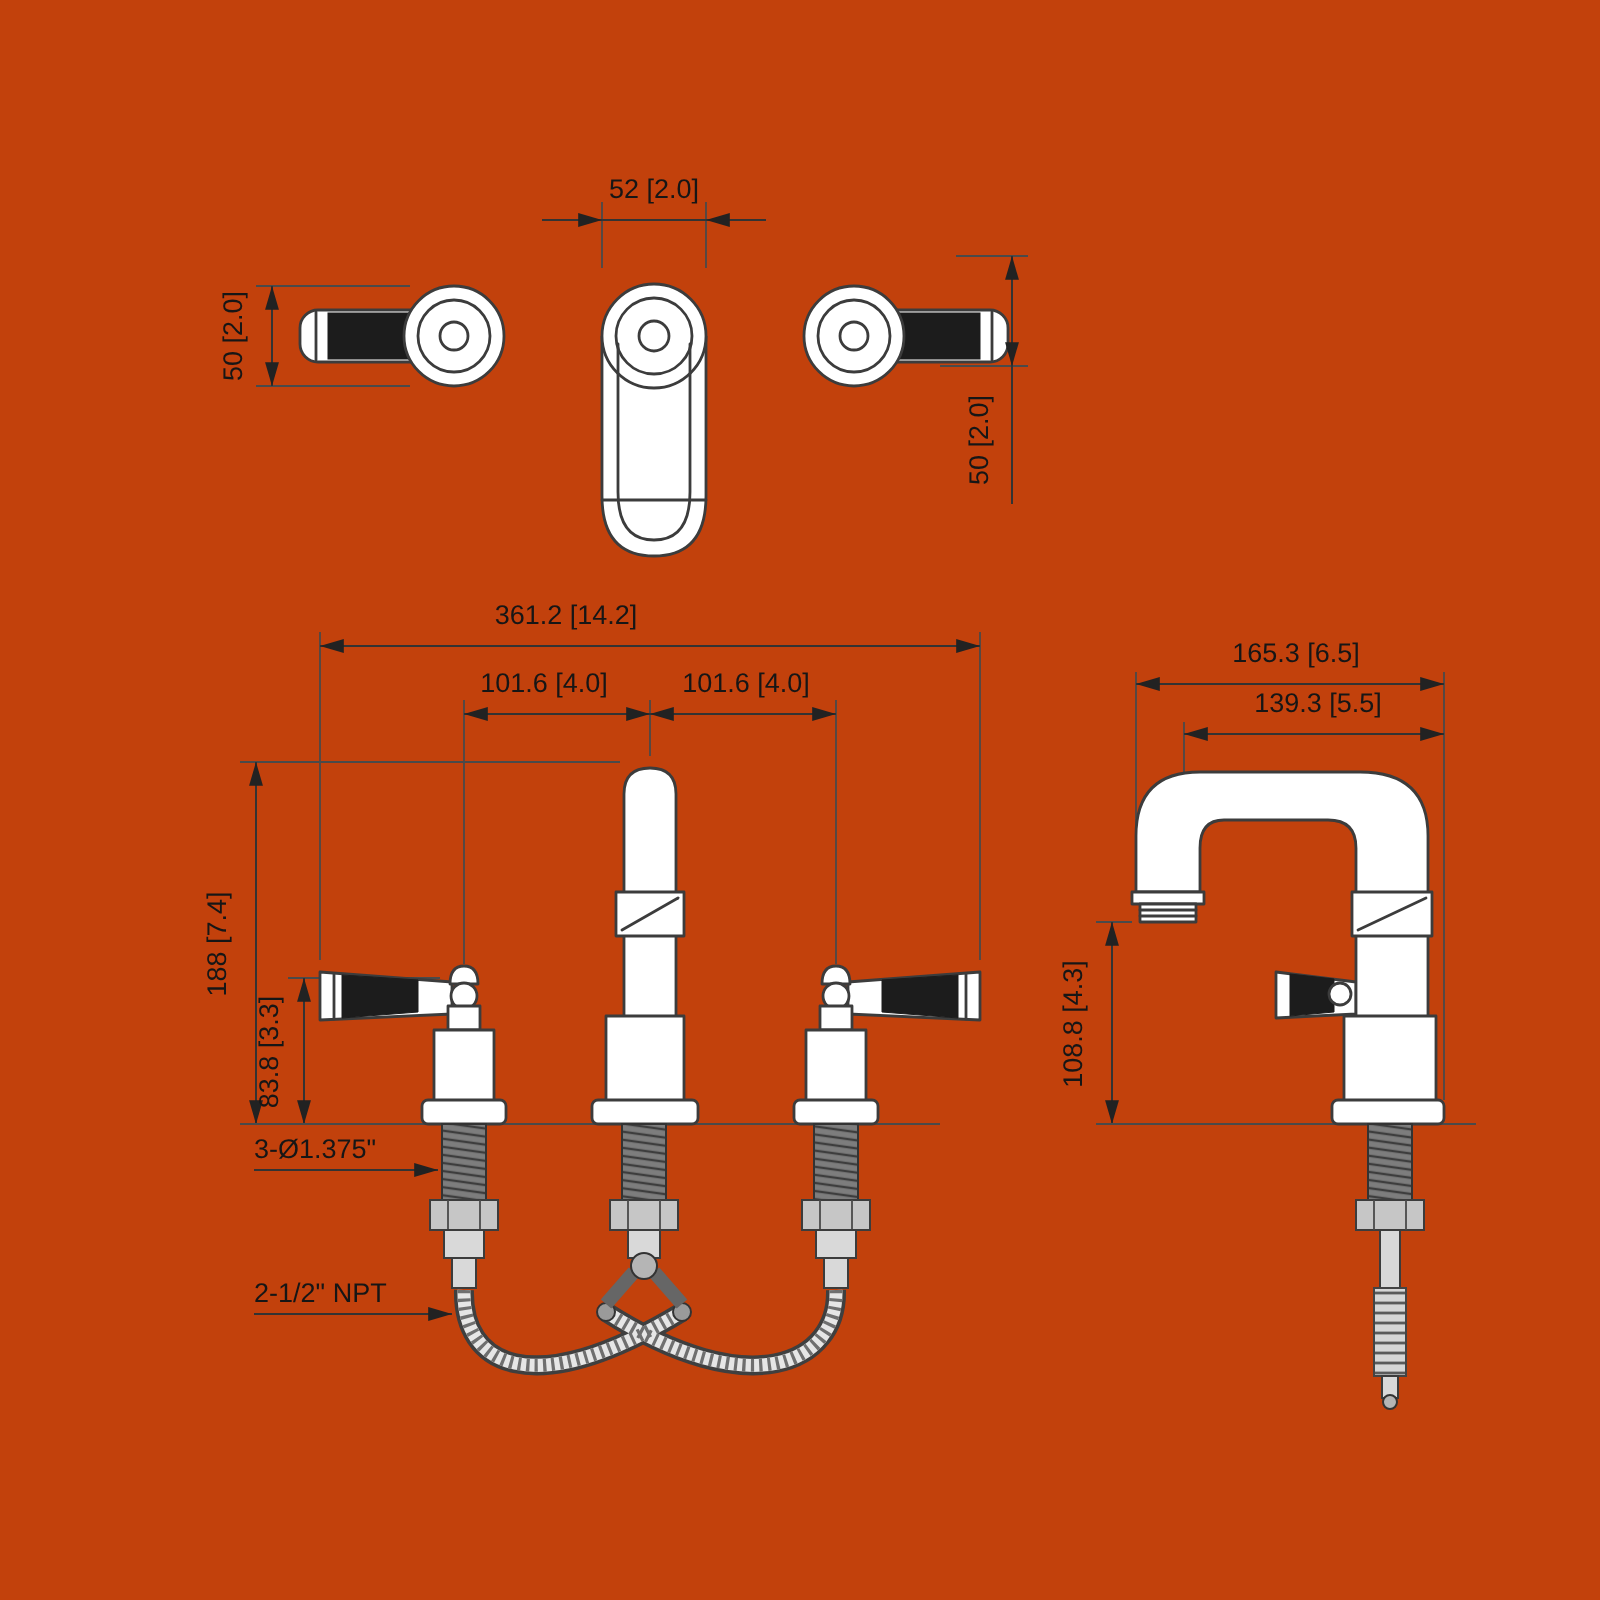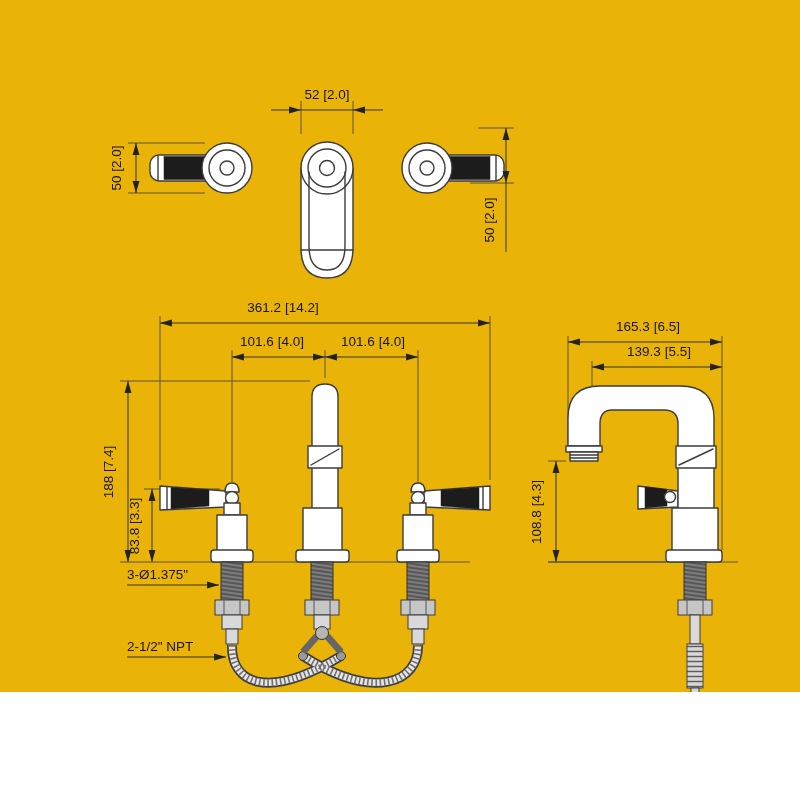--- a/index.html
+++ b/index.html
@@ -1,16 +1,16 @@
 <!DOCTYPE html>
 <html><head>
 <meta charset="utf-8">
 <style>
   html,body{margin:0;padding:0;background:#ffffff;}
-  .page{position:relative;width:800px;height:692px;background:#eab308;overflow:hidden;}
+  .page{position:relative;width:800px;height:800px;background:#c2410c;overflow:hidden;}
   svg{display:block;}
   text.dim{font-family:"Liberation Sans", sans-serif;font-size:13.5px;fill:#161616;}
   .ol{stroke:#3c3c3c;stroke-width:1.4;fill:none;stroke-linejoin:round;stroke-linecap:round;}
   .olf{stroke:#3c3c3c;stroke-width:1.4;fill:#ffffff;stroke-linejoin:round;}
   .thin{stroke:#4a4a4a;stroke-width:.9;fill:none;}
   .dimln{stroke:#333;stroke-width:1;fill:none;}
   .dark{fill:#1c1c1c;stroke:#1c1c1c;stroke-width:.5;}
   .metal{fill:#c6c6c6;stroke:#3c3c3c;stroke-width:1;}
   .metal2{fill:#d9d9d9;stroke:#3c3c3c;stroke-width:1;}
 </style>

